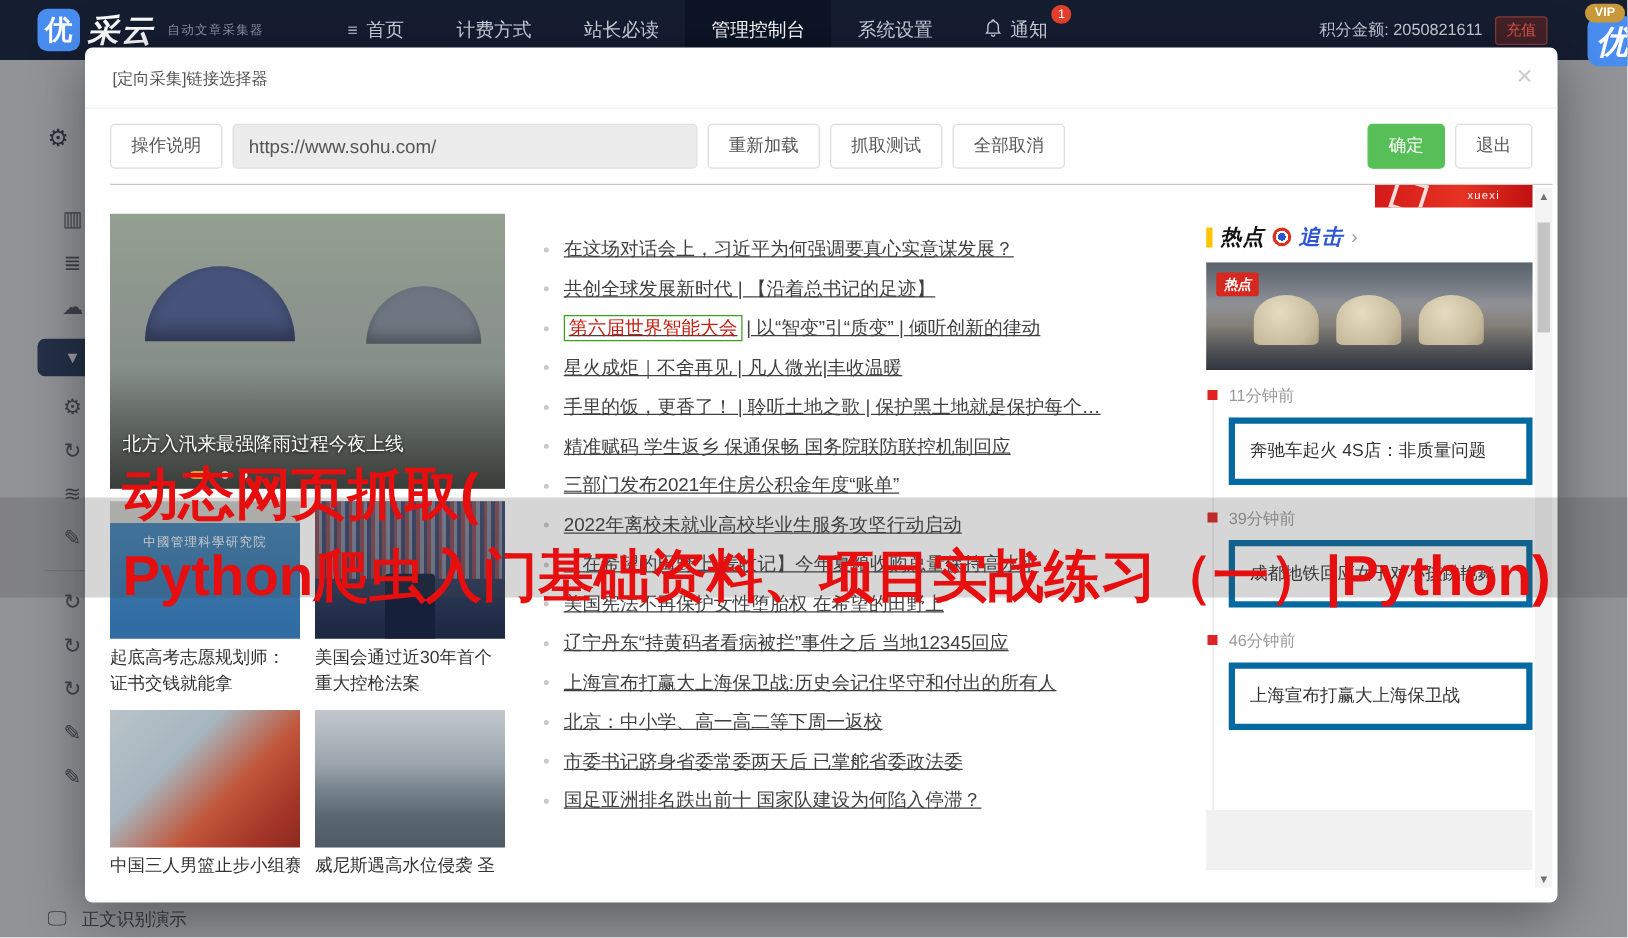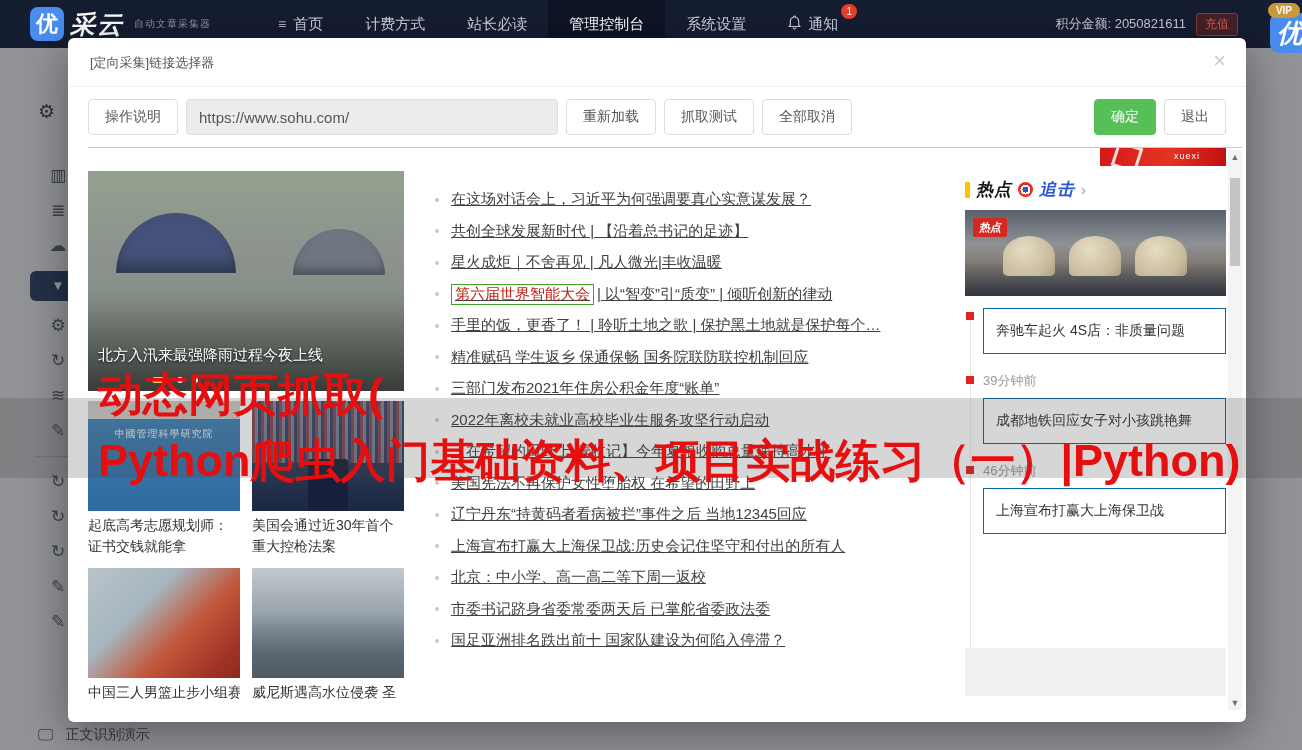--- a/index.html
+++ b/index.html
@@ -102,21 +102,21 @@
       linear-gradient(180deg, rgba(20,24,30,.25) 0%, rgba(20,24,30,0) 40%, rgba(10,12,16,.5) 100%),
       linear-gradient(180deg,#707a86 0%,#8d9097 35%,#9a948b 60%,#57606c 100%); }
   .sphere { position:absolute; top:26px; width:52px; height:40px; border-radius:50% 50% 10% 10%; background:radial-gradient(circle at 40% 35%, #e6dcc2, #c7bb9c 70%, #a99d80); }
   .hot-badge { position:absolute; top:8px; left:8px; background:#d6281e; color:#fff; font-size:11px; font-weight:bold; font-style:italic; padding:2px 6px; border-radius:2px; }
   .hot-title { position:absolute; left:8px; bottom:12px; color:#fff; font-size:16px; font-weight:bold; text-shadow:0 1px 3px rgba(0,0,0,.75); white-space:nowrap; }
   .timeline { position:absolute; left:0; top:160px; width:261px; }
   .tl-line { position:absolute; left:5px; top:8px; height:332px; width:1px; background:#e8e8e8; }
   .tl-entry { position:relative; padding-left:18px; margin-bottom:18px; }
   .tl-dot { position:absolute; left:1px; top:4px; width:8px; height:8px; background:#e02222; }
   .tl-time { font-size:13px; color:#999; margin-bottom:8px; }
-  .tl-card { background:#fff; border:1px solid #0369a1; padding:13px 12px; font-size:14px; color:#333; white-space:nowrap; overflow:hidden; cursor:pointer; }
+  .tl-card { background:#fff; border:5px solid #0369a1; padding:13px 12px; font-size:14px; color:#333; white-space:nowrap; overflow:hidden; cursor:pointer; }
   .sb-footer { position:absolute; left:0; top:500px; width:261px; height:48px; background:#f1f1f1; }
 
   
   .wm-band { position:absolute; left:0; top:398px; width:1302px; height:80px; background:rgba(70,70,70,.22); z-index:50; pointer-events:none; }
   .wm-l1 { position:absolute; left:98px; top:366px; font-size:45px; line-height:58px; font-weight:900; color:#e60e0e; z-index:51; pointer-events:none; white-space:nowrap; }
   .wm-l2 { position:absolute; left:98px; top:432px; font-size:45px; line-height:58px; font-weight:900; color:#e60e0e; z-index:51; pointer-events:none; white-space:nowrap; }
 </style>
 </head>
 <body>
 
@@ -255,26 +255,26 @@
           <li>
             <span class="bullet"></span>
             <span>在这场对话会上，习近平为何强调要真心实意谋发展？</span>
           </li>
           <li>
             <span class="bullet"></span>
             <span>共创全球发展新时代 | 【沿着总书记的足迹】</span>
           </li>
           <li>
             <span class="bullet"></span>
-            <span>星火成炬｜不舍再见 | 凡人微光|丰收温暖</span>
-          </li>
-          <li>
-            <span class="bullet"></span>
             <span class="hl-link">第六届世界智能大会</span>
             <span> | 以“智变”引“质变” | 倾听创新的律动</span>
+          </li>
+          <li>
+            <span class="bullet"></span>
+            <span>星火成炬｜不舍再见 | 凡人微光|丰收温暖</span>
           </li>
           <li>
             <span class="bullet"></span>
             <span>手里的饭，更香了！ | 聆听土地之歌 | 保护黑土地就是保护每个…</span>
           </li>
           <li>
             <span class="bullet"></span>
             <span>精准赋码 学生返乡 保通保畅 国务院联防联控机制回应</span>
           </li>
           <li>
@@ -327,20 +327,21 @@
       <div class="hot-card">
         <div class="sphere" style="left:38px;"></div>
         <div class="sphere" style="left:104px;"></div>
         <div class="sphere" style="left:170px;"></div>
         <div class="hot-badge">热点</div>
       </div>
       <div class="timeline" id="timeline">
         <div class="tl-line"></div>
       <div class="tl-entry">
             <span class="tl-dot"></span>
+            <div class="tl-time">11分钟前</div>
             <div class="tl-card">奔驰车起火 4S店：非质量问题</div>
           </div>
           <div class="tl-entry">
             <span class="tl-dot"></span>
             <div class="tl-time">39分钟前</div>
             <div class="tl-card">成都地铁回应女子对小孩跳艳舞</div>
           </div>
           <div class="tl-entry">
             <span class="tl-dot"></span>
             <div class="tl-time">46分钟前</div>

